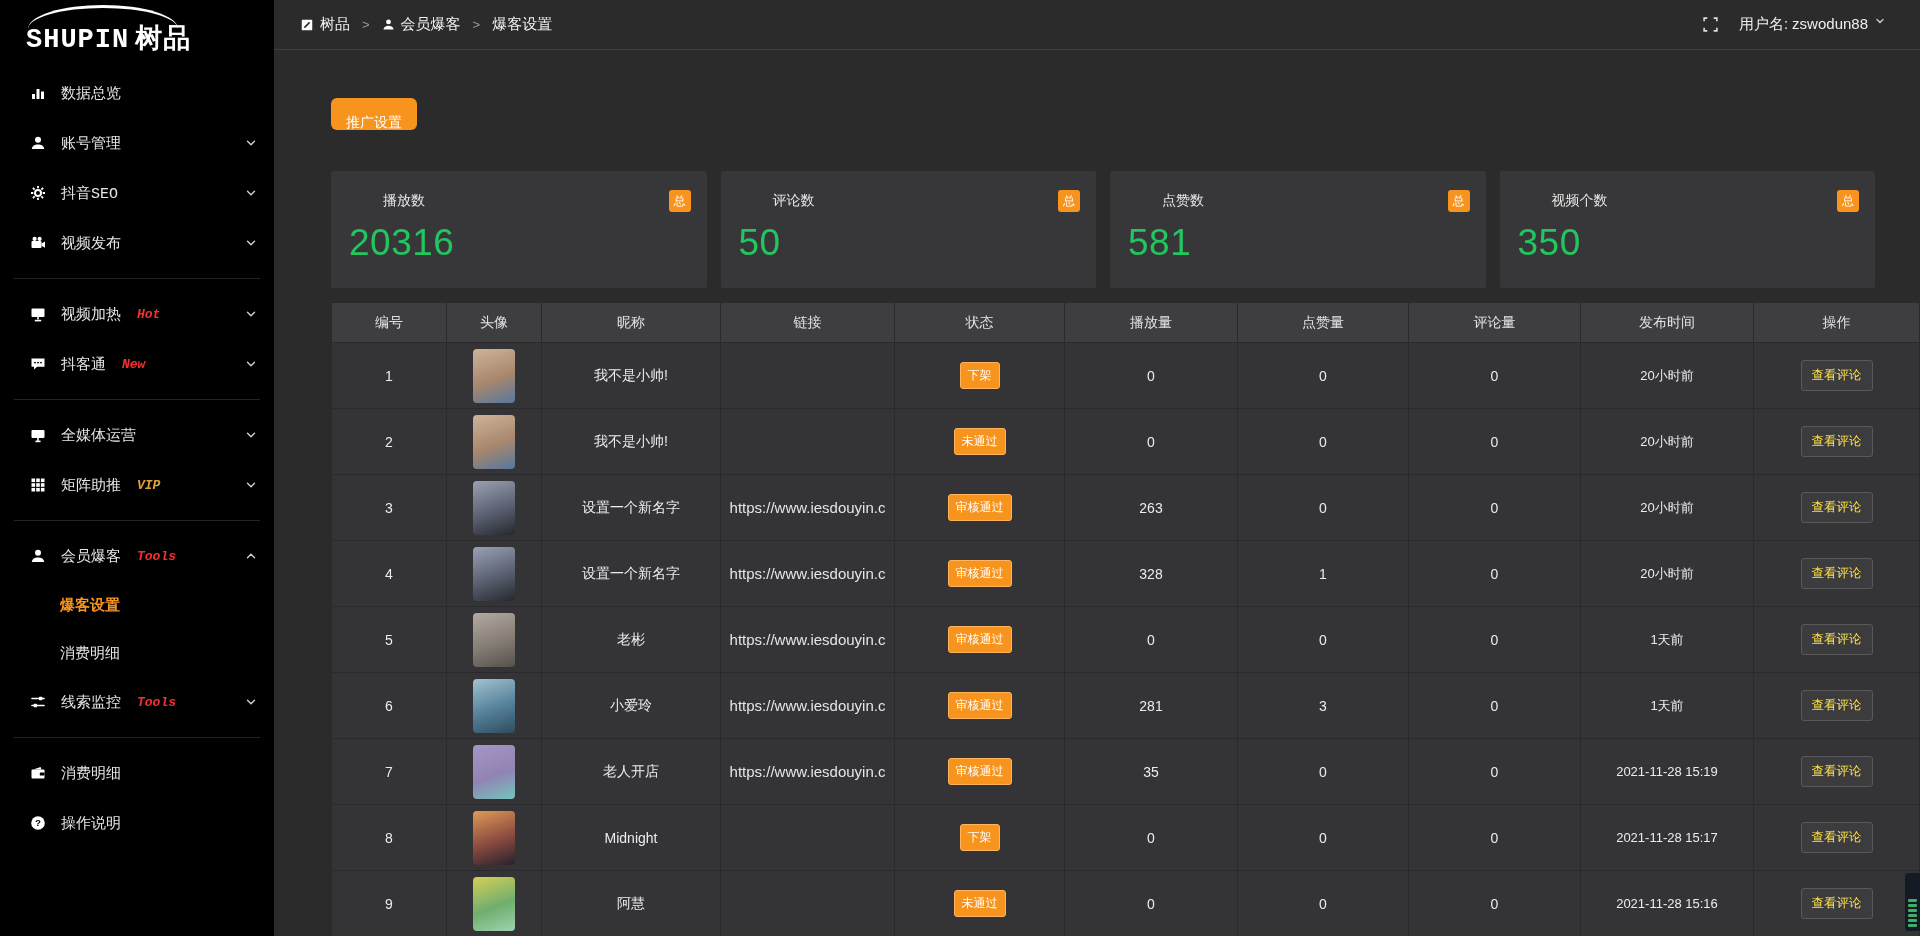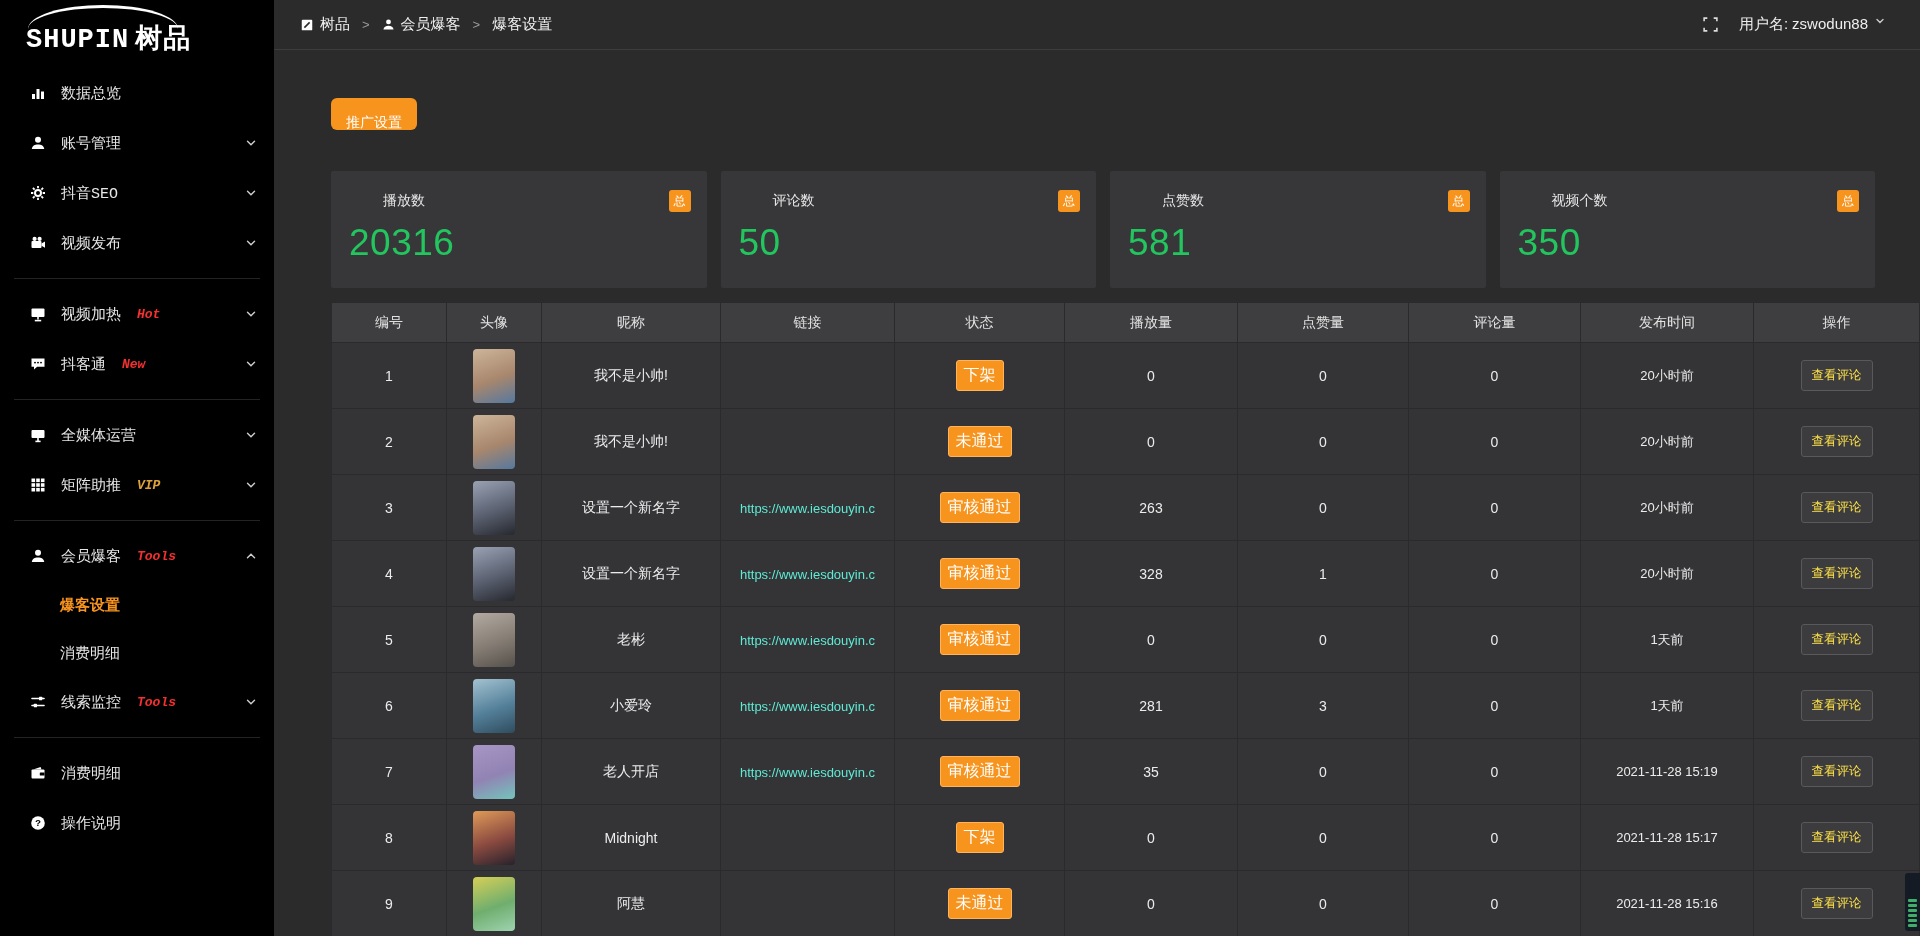--- a/index.html
+++ b/index.html
@@ -54,23 +54,23 @@
   .stat-badge { position:absolute; top:19px; right:16px; background:#f7941e; color:#fff;
     font-size:12px; line-height:1; padding:5px 5px; border-radius:3px; }
 
   .table-wrap { margin-top:14px; }
   table { width:100%; border-collapse:collapse; table-layout:fixed; }
   th { background:#3e3e41; height:40px; font-size:14px; font-weight:normal; color:#e2e2e2;
     border:1px solid #2a2a2c; }
   td { background:#343437; height:66px; text-align:center; vertical-align:middle;
     font-size:14px; color:#ececec; border:1px solid #2a2a2c; overflow:hidden; }
   .avatar { width:42px; height:54px; border-radius:4px; margin:0 auto; background:#777; }
-  td a { color:#5eead4; font-size:13px; text-decoration:none; white-space:nowrap; }
+  td a { color:#e5e5e5; font-size:15px; text-decoration:none; white-space:nowrap; }
   .status-badge { display:inline-block; background:#f7941e; border:1px solid #ffb35c;
-    color:#fff; font-size:16px; padding:4px 7px; border-radius:3px; }
+    color:#fff; font-size:12px; padding:4px 7px; border-radius:3px; }
   .status-badge:empty { display:none; }
   .action-btn { background:#3c3c3f; border:1px solid #59595c; color:#fde047; font-size:12.5px;
     padding:6px 10px; border-radius:3px; cursor:pointer; }
   .time-cell { font-size:13px; }
 
   
   .perf { position:absolute; right:0; bottom:5px; width:15px; height:58px; background:#151b24;
     border-radius:3px 0 0 3px; display:flex; flex-direction:column; justify-content:flex-end;
     gap:2px; padding:3px 3px 4px; }
   .perf i { display:block; height:3px; background:#3fae6a; border-radius:1px; }

